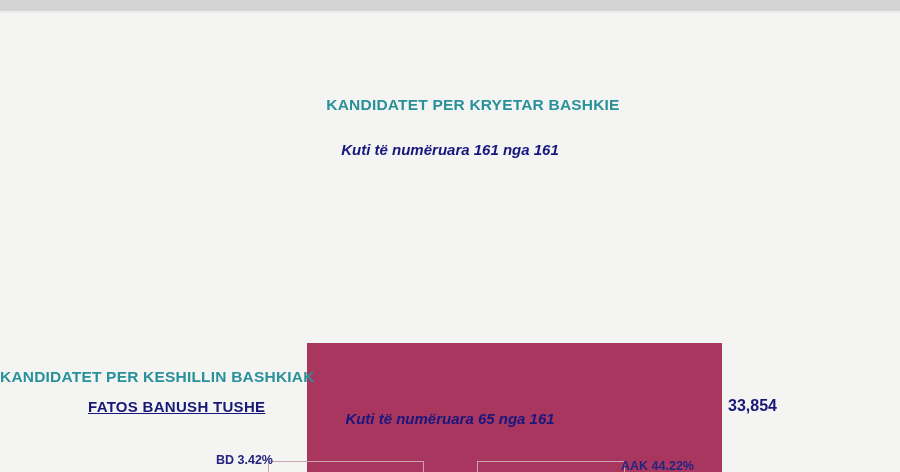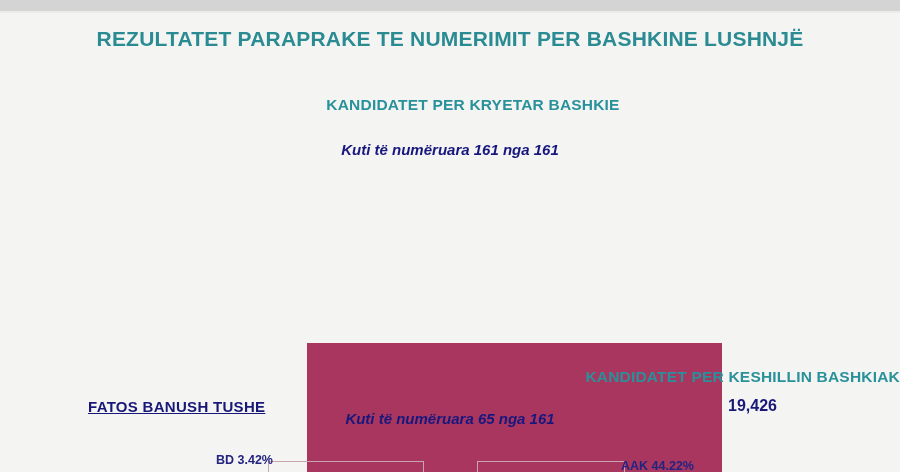--- a/index.html
+++ b/index.html
@@ -117,21 +117,21 @@
     font-weight: bold;
     white-space: nowrap;
   }
 
   
   .section-head-2 {
     position: absolute;
     left: 0;
     top: 368px;
     width: 900px;
-    text-align: right;
+    text-align: left;
     color: #28919a;
     font-size: 15.5px;
     font-weight: bold;
     letter-spacing: 0.2px;
     white-space: nowrap;
   }
   .boxes-note-2 {
     position: absolute;
     left: 0;
     top: 410px;
@@ -187,30 +187,29 @@
   .pie-label-aak { left: 601px; top: 9px; }
 </style>
 </head>
 <body>
 
 <div class="page">
 
   <div class="top-band"></div>
   <div class="top-band-line"></div>
 
-  <div class="main-title">REZULTATET PARAPRAKE TE NUMERIMIT PER BASHKINE LUSHNJË</div>
 
   <div class="section-head-1">KANDIDATET PER KRYETAR BASHKIE</div>
 
   <div class="boxes-note-1">Kuti të numëruara 161 nga 161</div>
 
   <div class="barchart">
     <div class="bar-label">FATOS BANUSH TUSHE</div>
     <div class="bar-rect"></div>
-    <div class="bar-value">19,426</div>
+    <div class="bar-value">33,854</div>
   </div>
 
   <div class="section-head-2">KANDIDATET PER KESHILLIN BASHKIAK</div>
 
   <div class="boxes-note-2">Kuti të numëruara 65 nga 161</div>
 
   <div class="pie-region">
     <div class="callout-left"></div>
     <div class="callout-right"></div>
     <div class="pie-label pie-label-bd">BD 3.42%</div>

